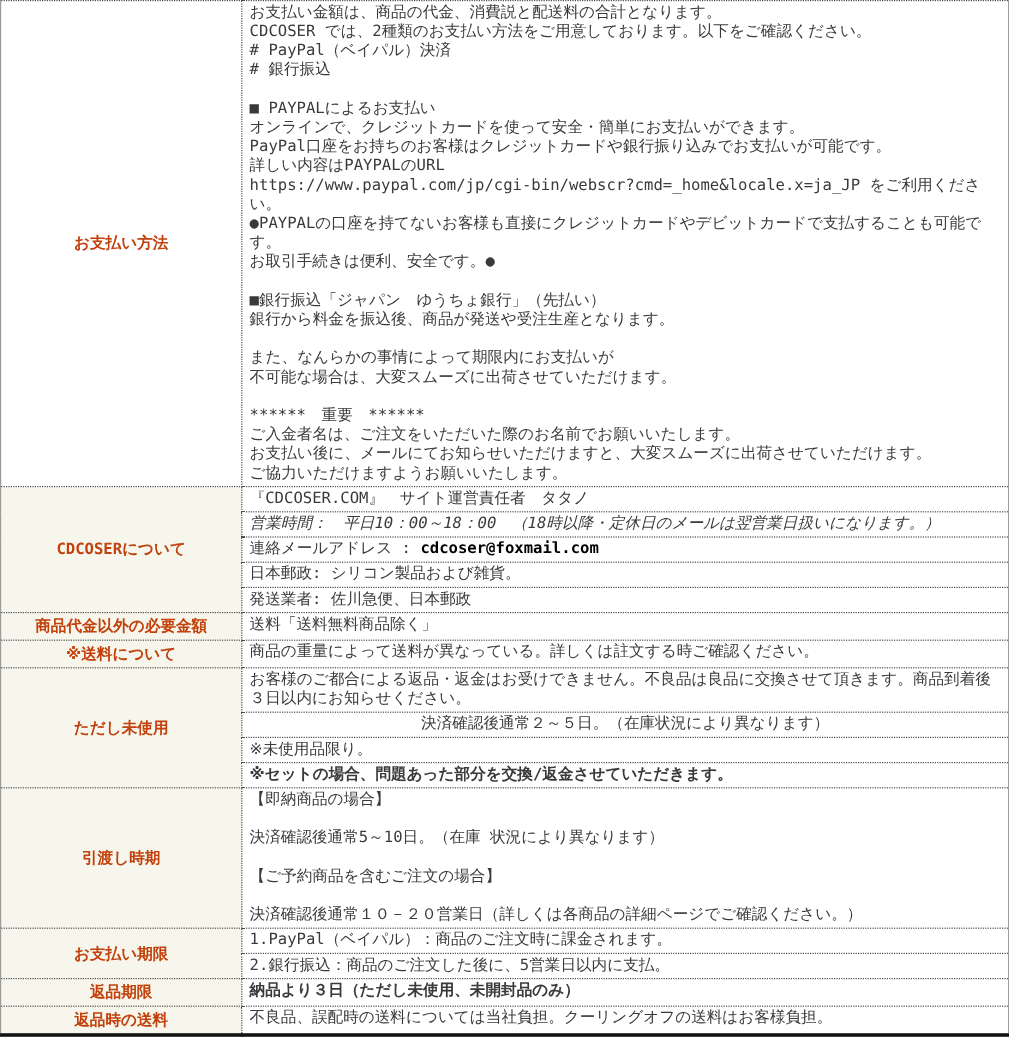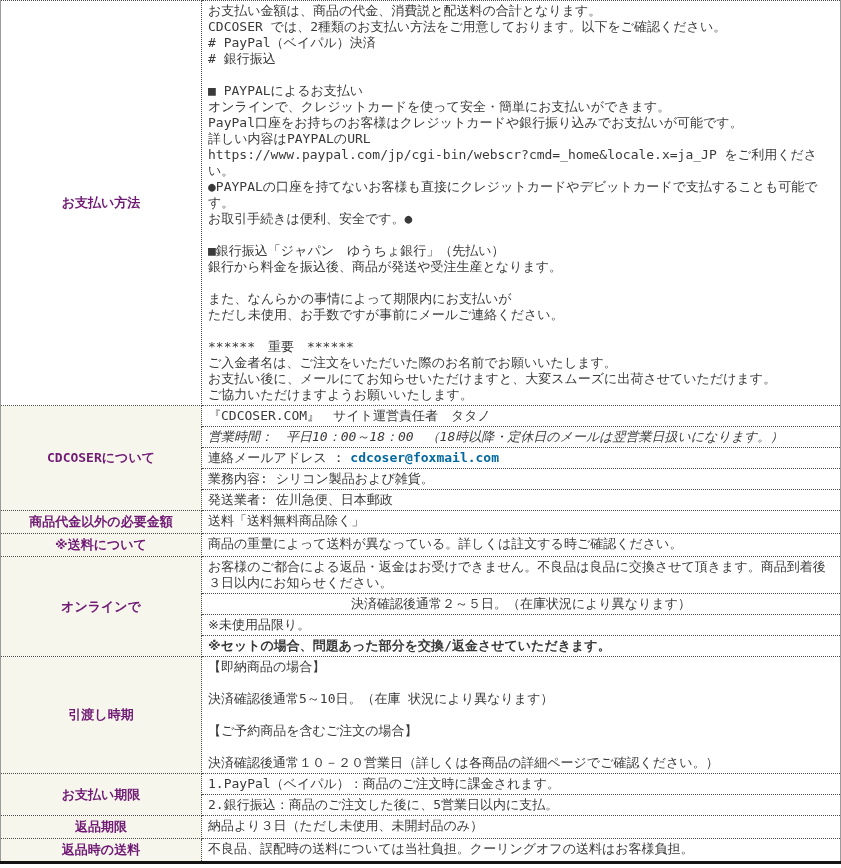--- a/index.html
+++ b/index.html
@@ -9,49 +9,49 @@
     font-size:13px;color:#3a3a3a;
   }
   table.shop{
     width:841px;border-collapse:collapse;table-layout:fixed;
     border-left:1px solid #9b9b9b;border-right:1px solid #9b9b9b;
     border-bottom:3px solid #141414;
   }
   col.left{width:201px;}
   th.hdr{
     background:#f7f6ec;
-    font-weight:bold;font-size:13px;color:#701a75;
+    font-weight:bold;font-size:13px;color:#c2410c;
     text-align:center;vertical-align:middle;
     border:1px dotted #4d4d4d;padding:2px;
   }
   th.hdr.white{background:#ffffff;}
   td.cell{
     background:#ffffff;vertical-align:top;
     border:1px dotted #4d4d4d;
     padding:2px 6px;line-height:16px;
   }
   .ln{min-height:16px;white-space:pre-wrap;word-break:break-all;}
-  .ln strong{font-weight:bold;color:#0369a1;}
+  .ln strong{font-weight:bold;color:#000000;}
   
   .c-s0-r0{padding:3px 6px;}
   .c-s1-r0{padding:8px 6px;}
   .c-s1-r1{padding:3px 6px;font-style:italic;}
   .c-s1-r2{padding:5px 6px;}
   .c-s1-r3{padding:4px 6px;}
   .c-s1-r4{padding:4px 6px;}
   .c-s2-r0{padding:3px 6px;}
   .c-s3-r0{padding:5px 6px;}
   .c-s4-r0{padding:4px 6px 6px;}
   .c-s4-r1{padding:0 6px 1px;text-align:center;}
   .c-s4-r2{padding:0 6px 0;}
   .c-s4-r3{padding:1px 6px 2px;font-weight:bold;}
   .c-s5-r0{padding:5px 6px;}
   .c-s6-r0{padding:1px 6px 2px;}
   .c-s6-r1{padding:2px 6px 3px;}
-  .c-s7-r0{padding:3px 6px;}
+  .c-s7-r0{padding:3px 6px;font-weight:bold;}
   .c-s8-r0{padding:0 6px 1px;}
 </style>
 </head>
 <body>
 
 <table class="shop">
   <colgroup>
       <col class="left">
       <col>
     </colgroup>
@@ -69,21 +69,21 @@
           <div class="ln">PayPal口座をお持ちのお客様はクレジットカードや銀行振り込みでお支払いが可能です。</div>
           <div class="ln">詳しい内容はPAYPALのURL</div>
           <div class="ln">https://www.paypal.com/jp/cgi-bin/webscr?cmd=_home&amp;locale.x=ja_JP をご利用ください。</div>
           <div class="ln">●PAYPALの口座を持てないお客様も直接にクレジットカードやデビットカードで支払することも可能です。</div>
           <div class="ln">お取引手続きは便利、安全です。●</div>
           <div class="ln">&nbsp;</div>
           <div class="ln">■銀行振込「ジャパン　ゆうちょ銀行」（先払い）</div>
           <div class="ln">銀行から料金を振込後、商品が発送や受注生産となります。</div>
           <div class="ln">&nbsp;</div>
           <div class="ln">また、なんらかの事情によって期限内にお支払いが</div>
-          <div class="ln">ただし未使用、お手数ですが事前にメールご連絡ください。</div>
+          <div class="ln">不可能な場合は、大変スムーズに出荷させていただけます。</div>
           <div class="ln">&nbsp;</div>
           <div class="ln">******　重要　******</div>
           <div class="ln">ご入金者名は、ご注文をいただいた際のお名前でお願いいたします。</div>
           <div class="ln">お支払い後に、メールにてお知らせいただけますと、大変スムーズに出荷させていただけます。</div>
           <div class="ln">ご協力いただけますようお願いいたします。</div>
         </td>
       </tr>
       <tr>
         <th class="hdr" rowspan="5">CDCOSERについて</th>
         <td class="cell c-s1-r0">
@@ -95,42 +95,42 @@
           <div class="ln">営業時間：　平日10：00～18：00　（18時以降・定休日のメールは翌営業日扱いになります。）</div>
         </td>
       </tr>
       <tr>
         <td class="cell c-s1-r2">
           <div class="ln"><span>連絡メールアドレス : </span><strong>cdcoser@foxmail.com</strong></div>
         </td>
       </tr>
       <tr>
         <td class="cell c-s1-r3">
-          <div class="ln">業務内容: シリコン製品および雑貨。</div>
+          <div class="ln">日本郵政: シリコン製品および雑貨。</div>
         </td>
       </tr>
       <tr>
         <td class="cell c-s1-r4">
           <div class="ln">発送業者: 佐川急便、日本郵政</div>
         </td>
       </tr>
       <tr>
         <th class="hdr" rowspan="1">商品代金以外の必要金額</th>
         <td class="cell c-s2-r0">
           <div class="ln">送料「送料無料商品除く」</div>
         </td>
       </tr>
       <tr>
         <th class="hdr" rowspan="1">※送料について</th>
         <td class="cell c-s3-r0">
           <div class="ln">商品の重量によって送料が異なっている。詳しくは註文する時ご確認ください。</div>
         </td>
       </tr>
       <tr>
-        <th class="hdr" rowspan="4">オンラインで</th>
+        <th class="hdr" rowspan="4">ただし未使用</th>
         <td class="cell c-s4-r0">
           <div class="ln">お客様のご都合による返品・返金はお受けできません。不良品は良品に交換させて頂きます。商品到着後３日以内にお知らせください。</div>
         </td>
       </tr>
       <tr>
         <td class="cell c-s4-r1">
           <div class="ln">決済確認後通常２～５日。（在庫状況により異なります）</div>
         </td>
       </tr>
       <tr>

